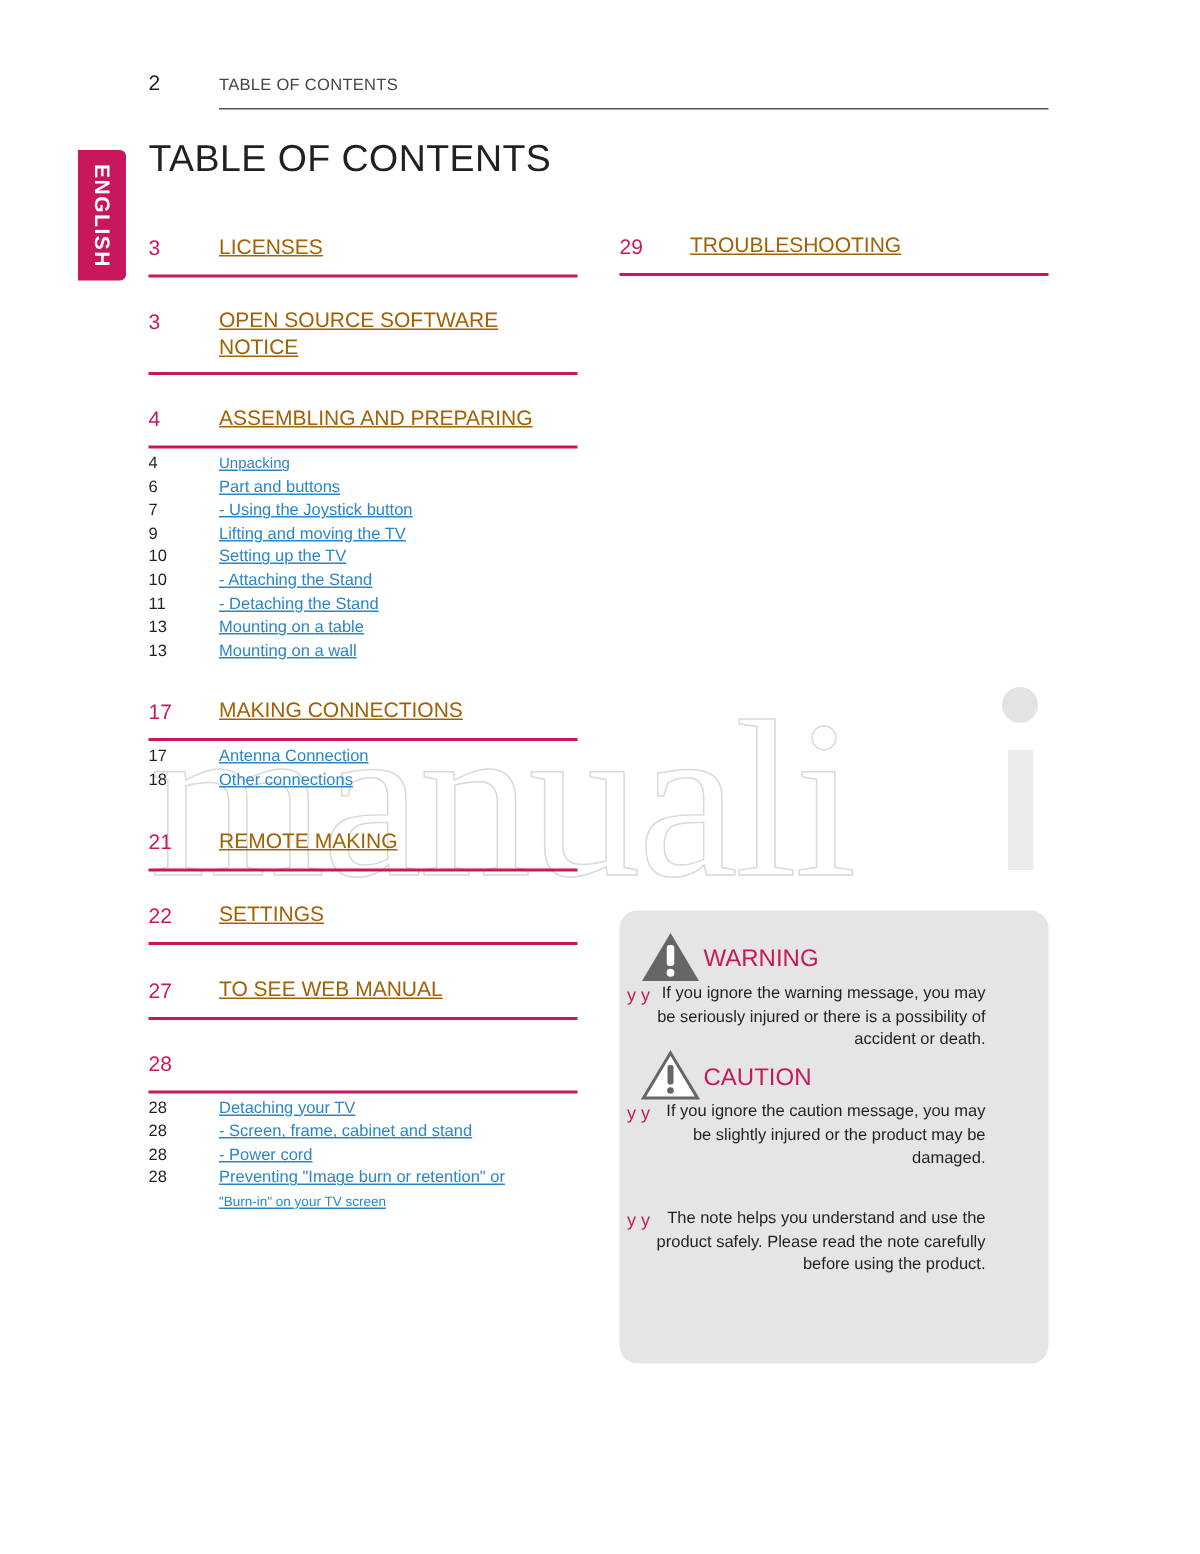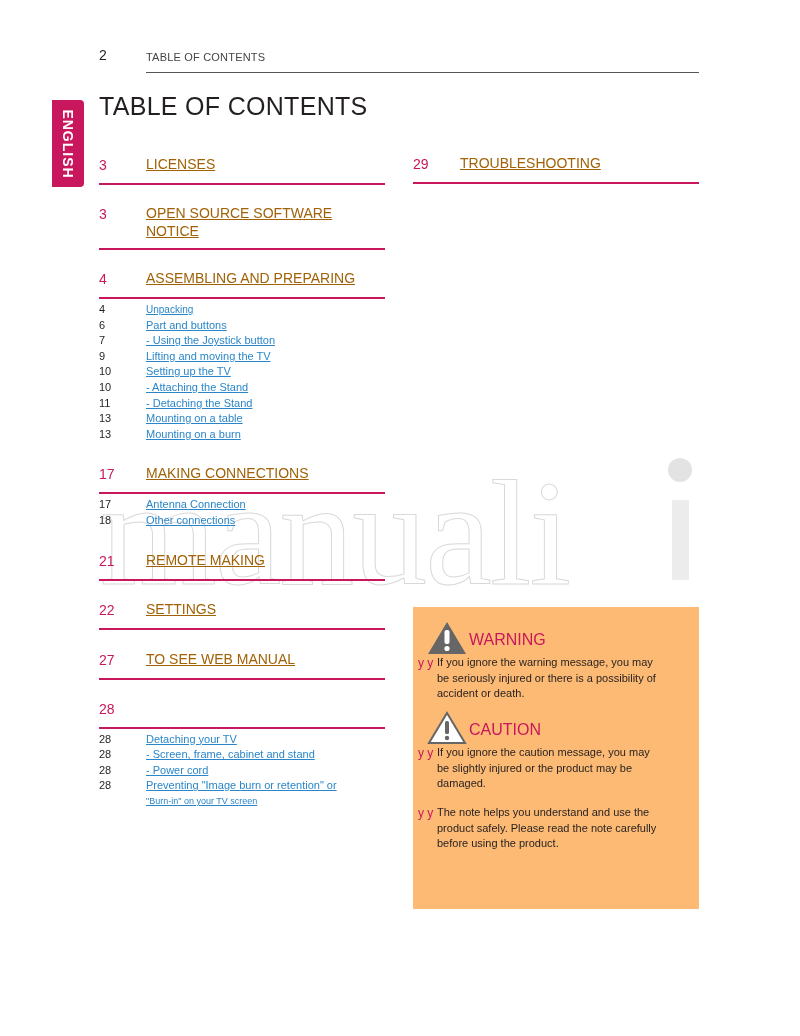--- a/index.html
+++ b/index.html
@@ -42,21 +42,21 @@
   .watermark {
     left: 100px; top: 458px; font-family: "Liberation Serif", serif; font-size: 150px;
     color: transparent; -webkit-text-stroke: 1px #d9d9d9; letter-spacing: -2px;
     line-height: 1; pointer-events: none; z-index: 0;
   }
   .wm-dot { left: 668px; top: 458px; width: 24px; height: 24px; border-radius: 50%; background: #e3e3e3; }
   .wm-bar { left: 672px; top: 500px; width: 17px; height: 80px; background: #ececec; }
 
   .notice-box {
     left: 413px; top: 607px; width: 286px; height: 302px;
-    background: #fdba74; border-radius: 0;
+    background: #e5e5e5; border-radius: 12px; text-align: right;
   }
   .notice { position: absolute; left: 0; width: 286px; }
   .notice-head { position: relative; height: 34px; }
   .notice-icon { position: absolute; left: 14px; top: 0; }
   .notice-label { position: absolute; left: 56px; top: 10px; font-size: 16px; color: #c8175c; }
   .notice-body { position: relative; padding-left: 24px; font-size: 11px; line-height: 15.6px; color: #231f20; width: 220px; }
   .bullet { position: absolute; left: 5px; top: 1px; color: #c8175c; font-size: 12px; }
 </style>
 </head>
 <body>
@@ -122,21 +122,21 @@
       <div class="sub-item">
           <span class="sub-num">11</span>
           <a class="sub-title">- Detaching the Stand</a>
         </div>
       <div class="sub-item">
           <span class="sub-num">13</span>
           <a class="sub-title">Mounting on a table</a>
         </div>
       <div class="sub-item">
           <span class="sub-num">13</span>
-          <a class="sub-title">Mounting on a burn</a>
+          <a class="sub-title">Mounting on a wall</a>
         </div>
     </div>
   </div>
 
   <div class="sec" style="margin-bottom:22px;">
     <div class="sec-head">
       <span class="sec-num">17</span>
       <a class="sec-title">MAKING CONNECTIONS</a>
     </div>
     <div class="sub-list">
@@ -223,21 +223,21 @@
         <circle cx="20" cy="27.5" r="2.6" fill="#ffffff"></circle>
       </svg>
       <span class="notice-label">WARNING</span>
     </div>
     <div class="notice-body">
       <span class="bullet">y y</span>
       <span>If you ignore the warning message, you may be seriously injured or there is a possibility of accident or death.</span>
     </div>
   </div>
 
-  <div class="notice" style="top:104px;">
+  <div class="notice" style="top:93px;">
     <div class="notice-head">
       <svg class="notice-icon" width="40" height="34" viewBox="0 0 40 34">
         <polygon points="20,2 38,32 2,32" fill="#ffffff" stroke="#666666" stroke-width="2"></polygon>
         <rect x="18" y="10" width="4" height="13" rx="1.5" fill="#666666"></rect>
         <circle cx="20" cy="27" r="2.2" fill="#666666"></circle>
       </svg>
       <span class="notice-label">CAUTION</span>
     </div>
     <div class="notice-body">
       <span class="bullet">y y</span>

